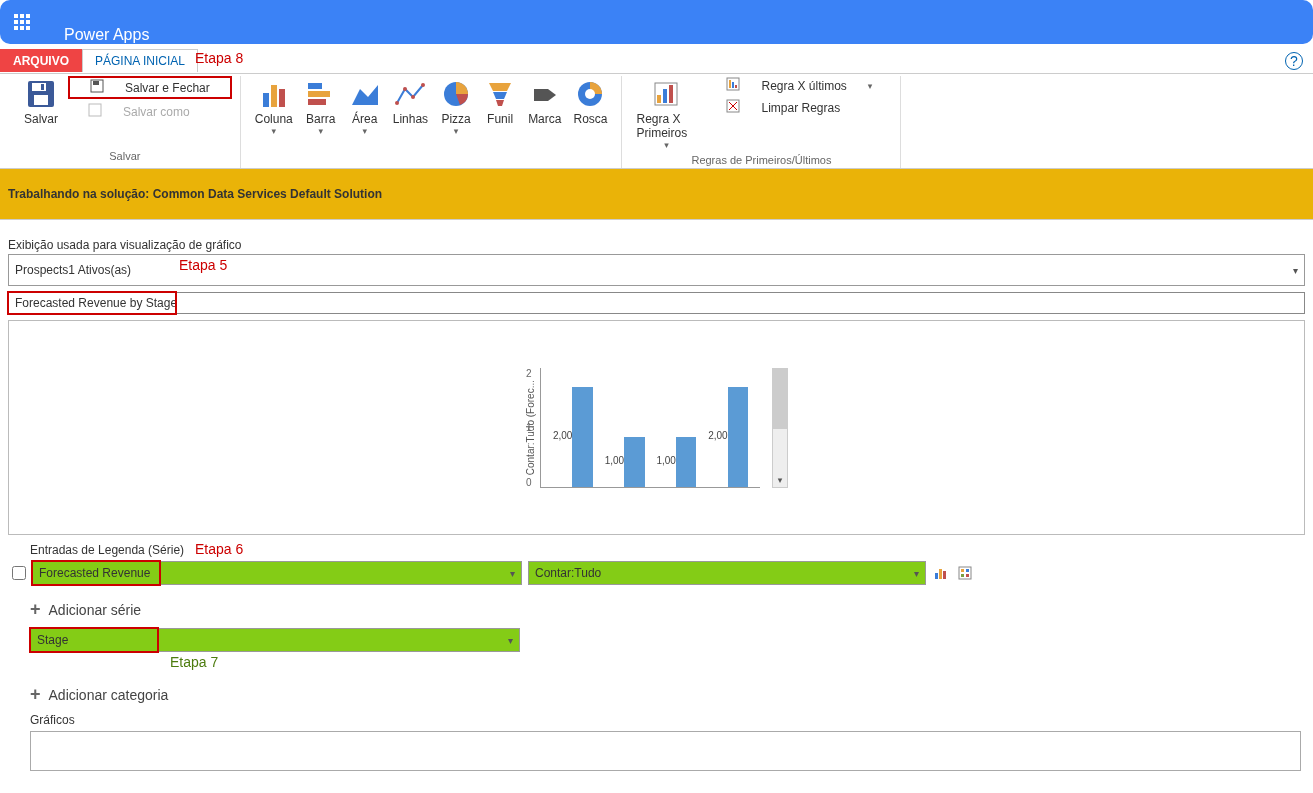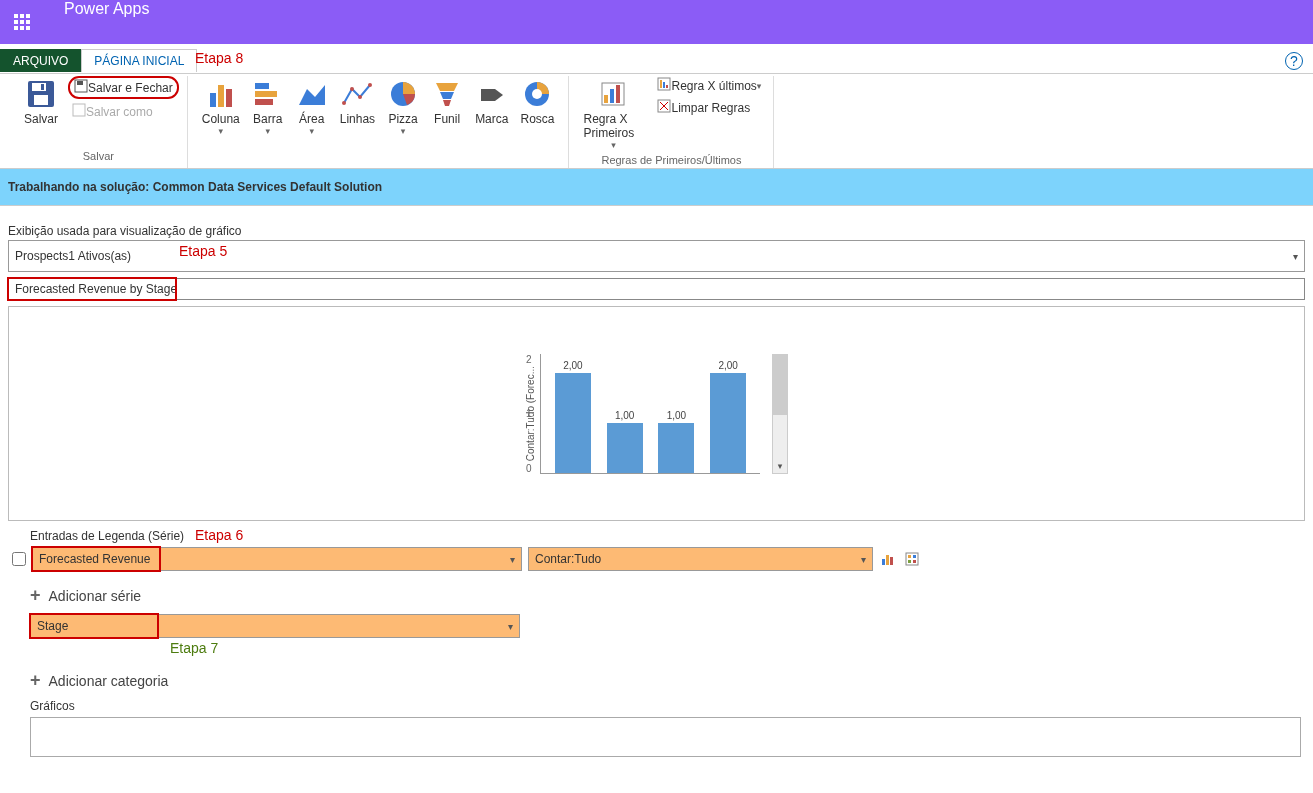--- a/index.html
+++ b/index.html
@@ -1,64 +1,64 @@
 <!DOCTYPE html>
 <html><head>
 <meta charset="utf-8">
 <style>
   * { box-sizing: border-box; margin: 0; padding: 0; font-family: "Segoe UI", Arial, sans-serif; }
   body { background: #fff; font-size: 13px; color: #333; }
-  .topbar { background: #8b5cf6; color: #fff; height: 44px; display: flex; align-items: flex-start; }
+  .topbar { background: #3b82f6; color: #fff; height: 44px; display: flex; align-items: flex-end; border-radius: 10px; }
   .waffle { width: 44px; height: 44px; display: flex; align-items: center; justify-content: center; cursor: pointer; }
   .waffle svg { fill: #fff; }
   .app-title { font-size: 16px; font-weight: 400; margin-left: 20px; }
   .tab-bar { display: flex; align-items: center; border-bottom: 1px solid #ccc; position: relative; height: 26px; margin-top:4px;}
   .tab { padding: 4px 12px; font-size: 12px; cursor: pointer; border: 1px solid transparent; border-bottom: none; }
-  .tab.active { background: #14532d; color: #fff; font-weight: 400; }
+  .tab.active { background: #ef4444; color: #fff; font-weight: 700; }
   .tab.inactive { color: #0063B1; border: 1px solid #ccc; border-bottom: none; background: #fff; }
   .help-icon { position: absolute; right: 10px; top: 4px; color: #0063B1; font-size: 14px; cursor: pointer; width:18px;height:18px;border-radius:50%;border:1px solid #0063B1;display:flex;align-items:center;justify-content:center;}
   .etapa { color: #c00; font-size: 14px; font-weight: 400; }
   .etapa8 { position: absolute; left: 195px; top: 2px; }
   .ribbon { display: flex; border-bottom: 1px solid #ccc; padding: 2px 0 0 10px; }
   .ribbon-group { display: flex; flex-direction: column; border-right: 1px solid #ddd; padding: 0 8px; }
   .ribbon-group-body { display: flex; align-items: flex-start; min-height: 72px; }
   .ribbon-group-label { text-align: center; font-size: 11px; color: #666; padding: 2px 0; }
   .big-btn { display: flex; flex-direction: column; align-items: center; padding: 2px 6px; cursor: pointer; font-size: 12px; min-width: 42px; }
   .big-btn .icon-box { width: 32px; height: 32px; margin-bottom: 2px; display:flex;align-items:center;justify-content:center;}
   .small-btns { display: flex; flex-direction: column; gap: 3px; margin-left: 4px; }
-  .small-btn { display: flex; align-items: center; gap: 0; font-size: 12px; cursor: pointer; padding: 1px 4px; border-radius: 11px; }
+  .small-btn { display: flex; align-items: center; gap: 21px; font-size: 12px; cursor: pointer; padding: 1px 20px; }
   .small-btn.disabled { color: #aaa; }
   .hl-red { border: 2px solid #c00; }
-  .solution-bar { background: #7dd3fc; padding: 11px 8px; font-size: 12px; font-weight: bold; border-bottom: 1px solid #ccc; }
+  .solution-bar { background: #eab308; padding: 18px 8px; font-size: 12px; font-weight: bold; border-bottom: 1px solid #ccc; }
   .field-label { font-size: 12px; padding: 18px 8px 2px 8px; }
   .select-row { margin: 0 8px 0 8px; border: 1px solid #999; background: #fff; height: 32px; display: flex; align-items: center; padding: 15px 6px; font-size: 12px; position: relative; }
   .select-row .caret { margin-left: auto; font-size: 10px; color: #555; }
   .chart-name { margin: 6px 8px; border: 1px solid #888; height: 22px; display: flex; align-items: center; padding: 0 6px; font-size: 12px; position: relative; }
   .chart-name .hl { position:absolute; left:-2px; top:-2px; height:24px; width:170px; border:2px solid #c00; pointer-events:none;}
   .etapa5 { position: absolute; left: 170px; top: 2px; }
   .chart-area { border: 1px solid #bbb; margin: 6px 8px; height: 215px; display:flex; align-items:center; justify-content:center; position:relative;}
   .chart-inner { display:flex; align-items:flex-end; }
   .ylabel { writing-mode: vertical-rl; transform: rotate(180deg); font-size:10px; color:#555; margin-right:4px; align-self:center;}
   .plot { position:relative; width:220px; height:120px; border-left:1px solid #999; border-bottom:1px solid #999;}
   .bars { position:absolute; bottom:0; left:0; right:0; height:100%; display:flex; align-items:flex-end; justify-content:space-around; padding:0 6px;}
-  .bar-wrap { display:flex; flex-direction:column; align-items:center; width:40px;}
+  .bar-wrap { display:flex; flex-direction:row; align-items:center; width:40px;}
   .bar-val { font-size:10px; color:#444; margin-bottom:2px;}
   .bar { width:36px; background:#5B9BD5;}
   .yticks { position:absolute; left:-14px; top:0; bottom:0; display:flex; flex-direction:column; justify-content:space-between; font-size:10px; color:#666;}
   .scroll { width:16px; height:120px; background:#eee; margin-left:12px; position:relative; border:1px solid #ccc;}
   .scroll .thumb{position:absolute;top:0;left:0;right:0;height:60px;background:#ccc;}
   .scroll .darr{position:absolute;bottom:0;left:0;right:0;height:14px;display:flex;align-items:center;justify-content:center;font-size:9px;color:#555;}
   .config { margin: 8px 8px 20px 30px; }
   .section-label { font-size: 12px; margin: 8px 0 4px 0; position: relative; }
   .series-row { display:flex; align-items:center; gap:6px; margin-left:-18px;}
   .chk { width:14px; height:14px; }
-  .dd { border:1px solid #999; height:24px; display:flex; align-items:center; padding:0 6px; font-size:12px; background:#fdba74; position:relative;}
+  .dd { border:1px solid #999; height:24px; display:flex; align-items:center; padding:0 6px; font-size:12px; background:#84cc16; position:relative;}
   .dd .caret { margin-left:auto; font-size:10px; color:#555;}
   .dd.series { width:490px; }
-  .dd.agg { width:345px;justify-content:space-between; }
+  .dd.agg { width:398px;justify-content:space-between; }
   .dd.cat { width:490px; }
   .dd .hl-s { position:absolute; left:-2px; top:-2px; bottom:-2px; width:130px; border:2px solid #c00; pointer-events:none;}
   .mini-icon { width:18px; height:18px; display:flex;align-items:center;justify-content:center; cursor:pointer;}
   .add-row { display:flex; align-items:center; gap:8px; margin:14px 0 8px 0; color:#444; cursor:pointer; font-size:14px;}
   .add-row .plus { font-size:18px; font-weight:bold; color:#666;}
   .etapa6 { position:absolute; left:165px; top:-2px;}
   .etapa7 { color:#4d7c0f; font-size:14px; margin-left:140px; margin-top:2px;}
   .desc-box { border:1px solid #aaa; height:40px; margin-top:4px; margin-right:4px;}
   .drop { font-size:9px; color:#666; }
 </style>

